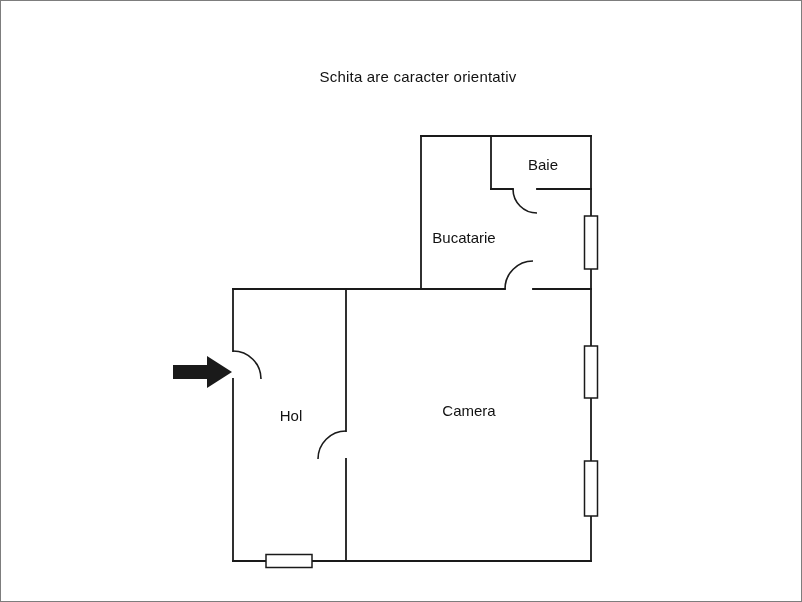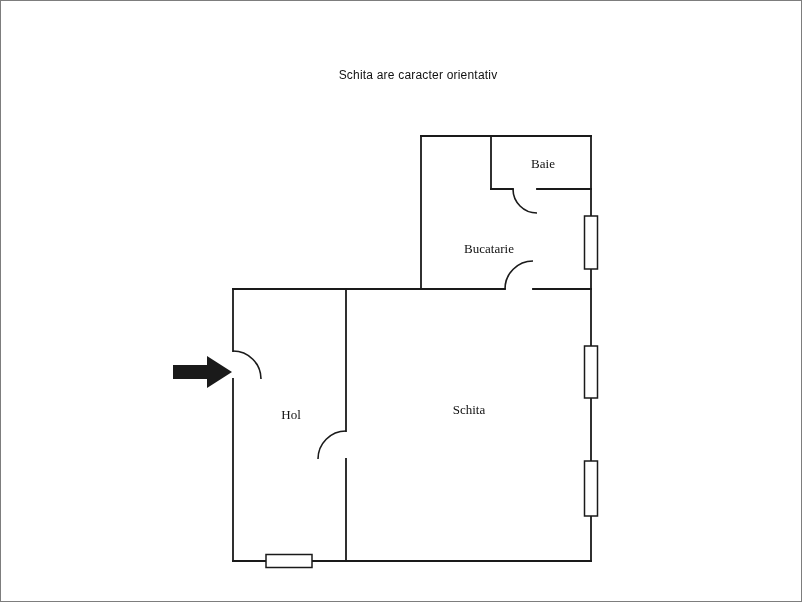--- a/index.html
+++ b/index.html
@@ -10,30 +10,29 @@
     border:1px solid #7d7d7d;
     background:#ffffff;
     font-family:"Liberation Sans", sans-serif;
     color:#111111;
     overflow:hidden;
   }
   .title{
     position:absolute;
     top:67px;left:417px;
     transform:translateX(-50%);
-    font-size:12px;
+    font-size:15px;
     letter-spacing:.2px;
     white-space:nowrap;
   }
   .room-label{
     position:absolute;
     transform:translate(-50%,-50%);
-    font-size:13px;
+    font-size:15px;
     white-space:nowrap;
-    font-family:Liberation Serif, serif;
   }
   svg.plan{position:absolute;left:0;top:0;}
   .wall{stroke:var(--wall,#1a1a1a);stroke-width:1.8;fill:none;stroke-linecap:square;}
   .door-arc{stroke:var(--wall,#1a1a1a);stroke-width:1.6;fill:none;}
   .window{stroke:var(--wall,#1a1a1a);stroke-width:1.5;fill:#ffffff;}
   .arrow{fill:var(--wall,#1a1a1a);stroke:none;}
 </style>
 </head>
 <body>
 
@@ -68,16 +67,16 @@
       <rect class="window" x="583.5" y="215" width="13" height="53"></rect>
       <rect class="window" x="583.5" y="345" width="13" height="52"></rect>
       <rect class="window" x="583.5" y="460" width="13" height="55"></rect>
       <rect class="window" x="265" y="553.5" width="46" height="13"></rect>
     </g>
 
     <polygon class="arrow" points="172,364 206,364 206,355 231,371 206,387 206,378 172,378"></polygon>
   </svg>
 
   <span class="room-label" style="left:542px;top:163px;">Baie</span>
-  <span class="room-label" style="left:463px;top:248px;margin-left:25px;">Bucatarie</span>
+  <span class="room-label" style="left:463px;top:236px;">Bucatarie</span>
   <span class="room-label" style="left:290px;top:414px;">Hol</span>
-  <span class="room-label" style="left:468px;top:409px;">Schita</span>
+  <span class="room-label" style="left:468px;top:409px;">Camera</span>
 </div>
 
 </body></html>

